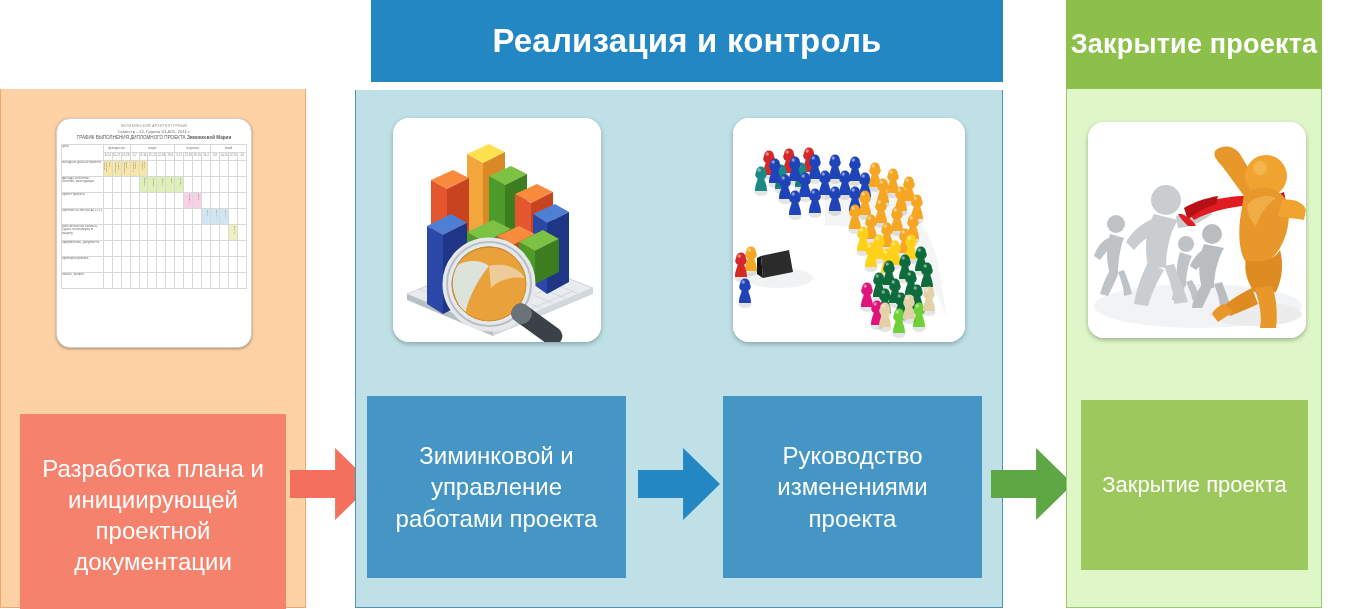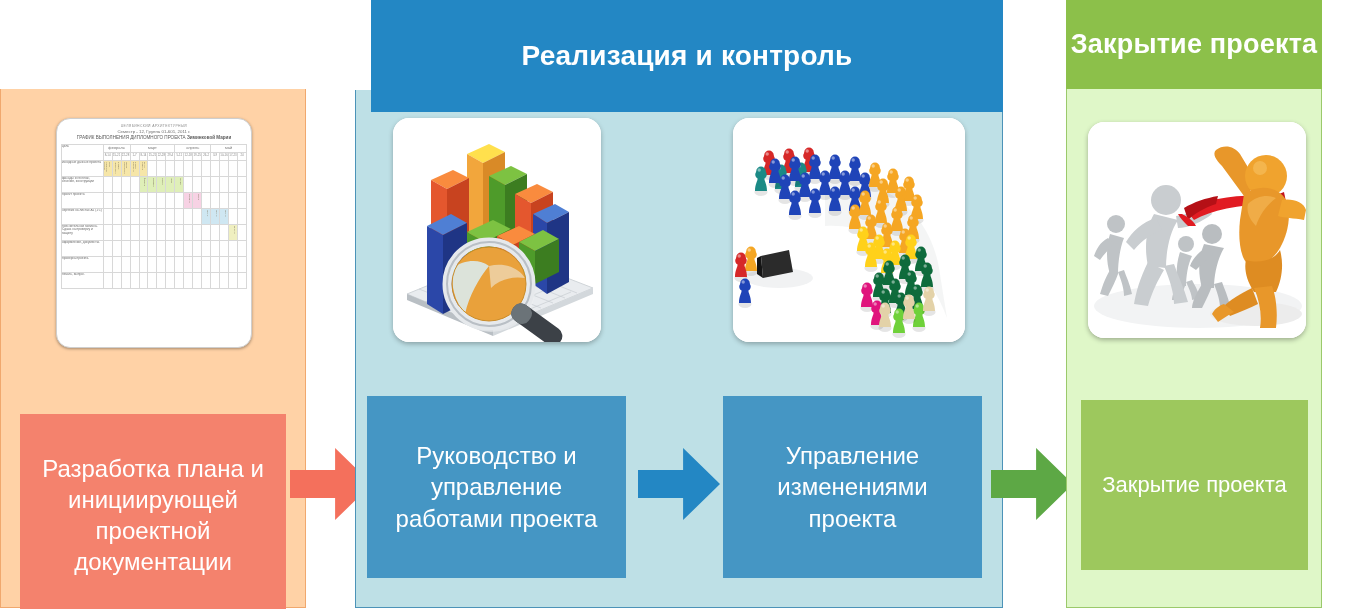--- a/index.html
+++ b/index.html
@@ -47,21 +47,21 @@
   #panel-initiation .panel-header { height: 89px; background: #F4705C; font-size: 27px; }
   #panel-initiation .panel-body {
     top: 89px;
     background: #FFD2A6;
     border: 1px solid #F0A86E;
     border-top: none;
   }
 
   
   #panel-execution { left: 355px; width: 648px; }
-  #panel-execution .panel-header { height: 112px; background: #2387C4; font-size: 28px; margin-left: 16px; }
+  #panel-execution .panel-header { height: 82px; background: #2387C4; font-size: 33px; margin-left: 16px; }
   #panel-execution .panel-body {
     top: 90px;
     background: #BEE0E6;
     border: 1px solid #4C93B8;
     border-top: none;
   }
 
   
   #panel-closing { left: 1066px; width: 256px; }
   #panel-closing .panel-header { height: 89px; background: #8CC04A; font-size: 27px; }
@@ -662,27 +662,27 @@
         <g color="#D62828">
             <use href="#pw" x="8" y="146"></use>
           </g>
         <g color="#1F44B8">
             <use href="#pw" x="12" y="172"></use>
           </g>
       </g>
     </svg>
   </div>
 
-  <div class="caption-box" id="caption-leadership">Руководство и управление работами проекта</div>
+  <div class="caption-box" id="caption-leadership">Зиминковой и управление работами проекта</div>
 
   <svg class="arrow" id="arrow-2" viewBox="0 0 100 100">
     <polygon points="0,33 55,33 55,6 100,50 55,94 55,67 0,67" fill="#2387C4"></polygon>
   </svg>
 
-  <div class="caption-box" id="caption-change">Управление изменениями проекта</div>
+  <div class="caption-box" id="caption-change">Руководство изменениями проекта</div>
 
   <svg class="arrow" id="arrow-3" viewBox="0 0 100 100">
     <polygon points="0,33 55,33 55,6 100,50 55,94 55,67 0,67" fill="#5DA845"></polygon>
   </svg>
 
   <div class="panel" id="panel-closing">
     <div class="panel-body"></div>
     <div class="panel-header">Закрытие проекта</div>
   </div>
 

